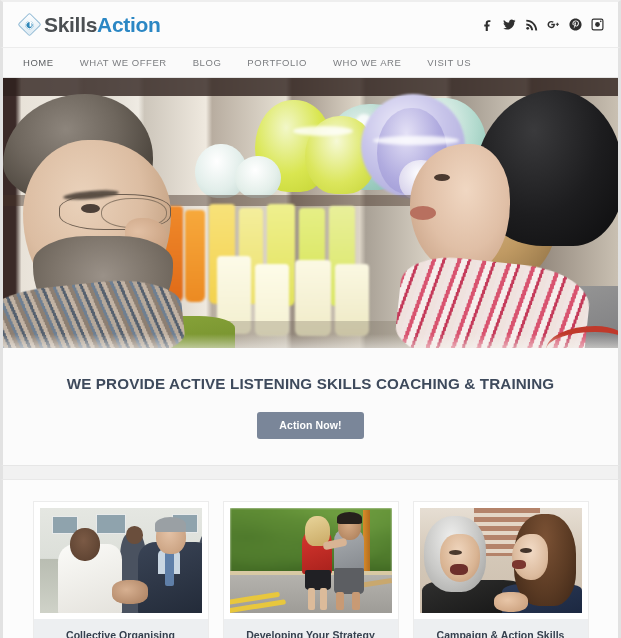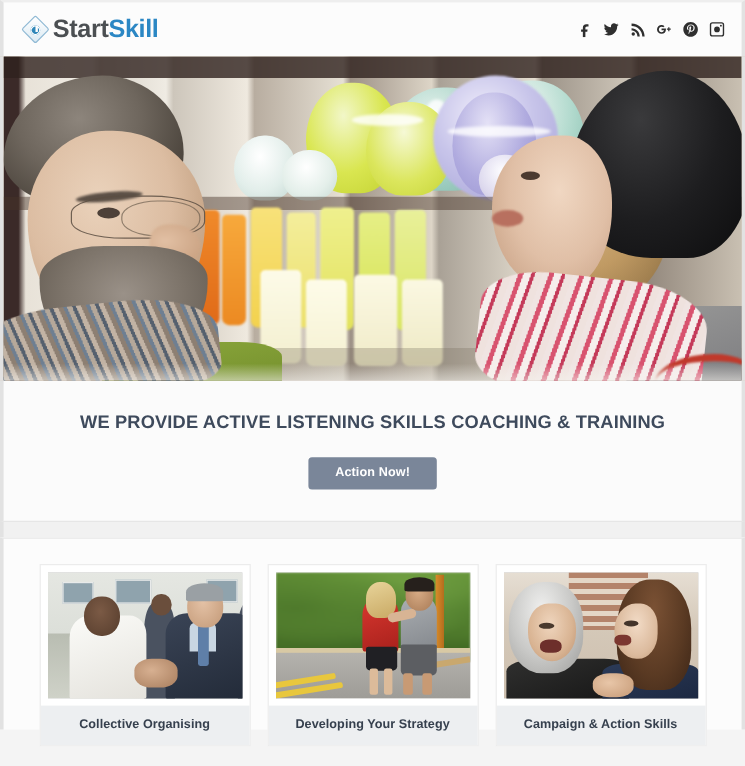--- a/index.html
+++ b/index.html
@@ -658,21 +658,21 @@
 </style>
 </head>
 <body>
 
 <div id="page">
 
   <header class="topbar">
 
     <div class="logo-wrap">
       <span class="logo-mark"></span>
-      <span class="logo-text"><span class="logo-listen">Start</span><span class="logo-skill">Skill</span></span>
+      <span class="logo-text"><span class="logo-listen">Skills</span><span class="logo-skill">Action</span></span>
     </div>
 
     <nav class="social">
       <span class="social-icon" title="Facebook">
         <svg width="13" height="13" viewBox="0 0 24 24" fill="currentColor">
             <path d="M15.1 7.5h2.3V4.3c-.4-.05-1.8-.18-3.4-.18-3.4 0-5.3 2-5.3 5.7V12H6v3.6h2.7V24h3.9v-8.4h2.9l.45-3.6h-3.35V10.2c0-1.6.45-2.7 2.5-2.7z"></path>
           </svg>
       </span>
       <span class="social-icon" title="Twitter">
         <svg width="13" height="13" viewBox="0 0 24 24" fill="currentColor">
@@ -699,20 +699,28 @@
       <span class="social-icon" title="Instagram">
         <svg width="13" height="13" viewBox="0 0 24 24" fill="none" stroke="currentColor" stroke-width="2.2">
             <rect x="2" y="2" width="20" height="20" rx="3"></rect>
             <circle cx="12" cy="12" r="4.4" fill="currentColor" stroke="none"></circle>
             <circle cx="18" cy="6.2" r="1.5" fill="currentColor" stroke="none"></circle>
           </svg>
       </span>
     </nav>
   </header>
 
+  <nav class="nav">
+    <span class="nav-item active">HOME</span>
+    <span class="nav-item">WHAT WE OFFER</span>
+    <span class="nav-item">BLOG</span>
+    <span class="nav-item">PORTFOLIO</span>
+    <span class="nav-item">WHO WE ARE</span>
+    <span class="nav-item">VISIT US</span>
+  </nav>
 
   <section class="hero">
     <div class="hero-photo" title="Man with glasses and scarf talking with woman in black beanie in front of a colourful pottery display">
       <div class="h-wall"></div>
       <div class="h-shelfline h-shelf1"></div>
 
       <div class="pot" style="left:322px; top:26px; width:92px; height:86px; background:radial-gradient(ellipse at 38% 30%, #e8f3ee 0%, #a9d4c8 52%, #79b5a6 100%);"></div>
       <div class="pot-shine" style="left:352px; top:36px; width:18px; height:22px;"></div>
       <div class="pot" style="left:396px; top:20px; width:88px; height:94px; background:radial-gradient(ellipse at 42% 28%, #f0f7f3 0%, #b4dbcf 54%, #82bcac 100%);"></div>
       <div class="pot-shine" style="left:424px; top:30px; width:16px; height:24px;"></div>

